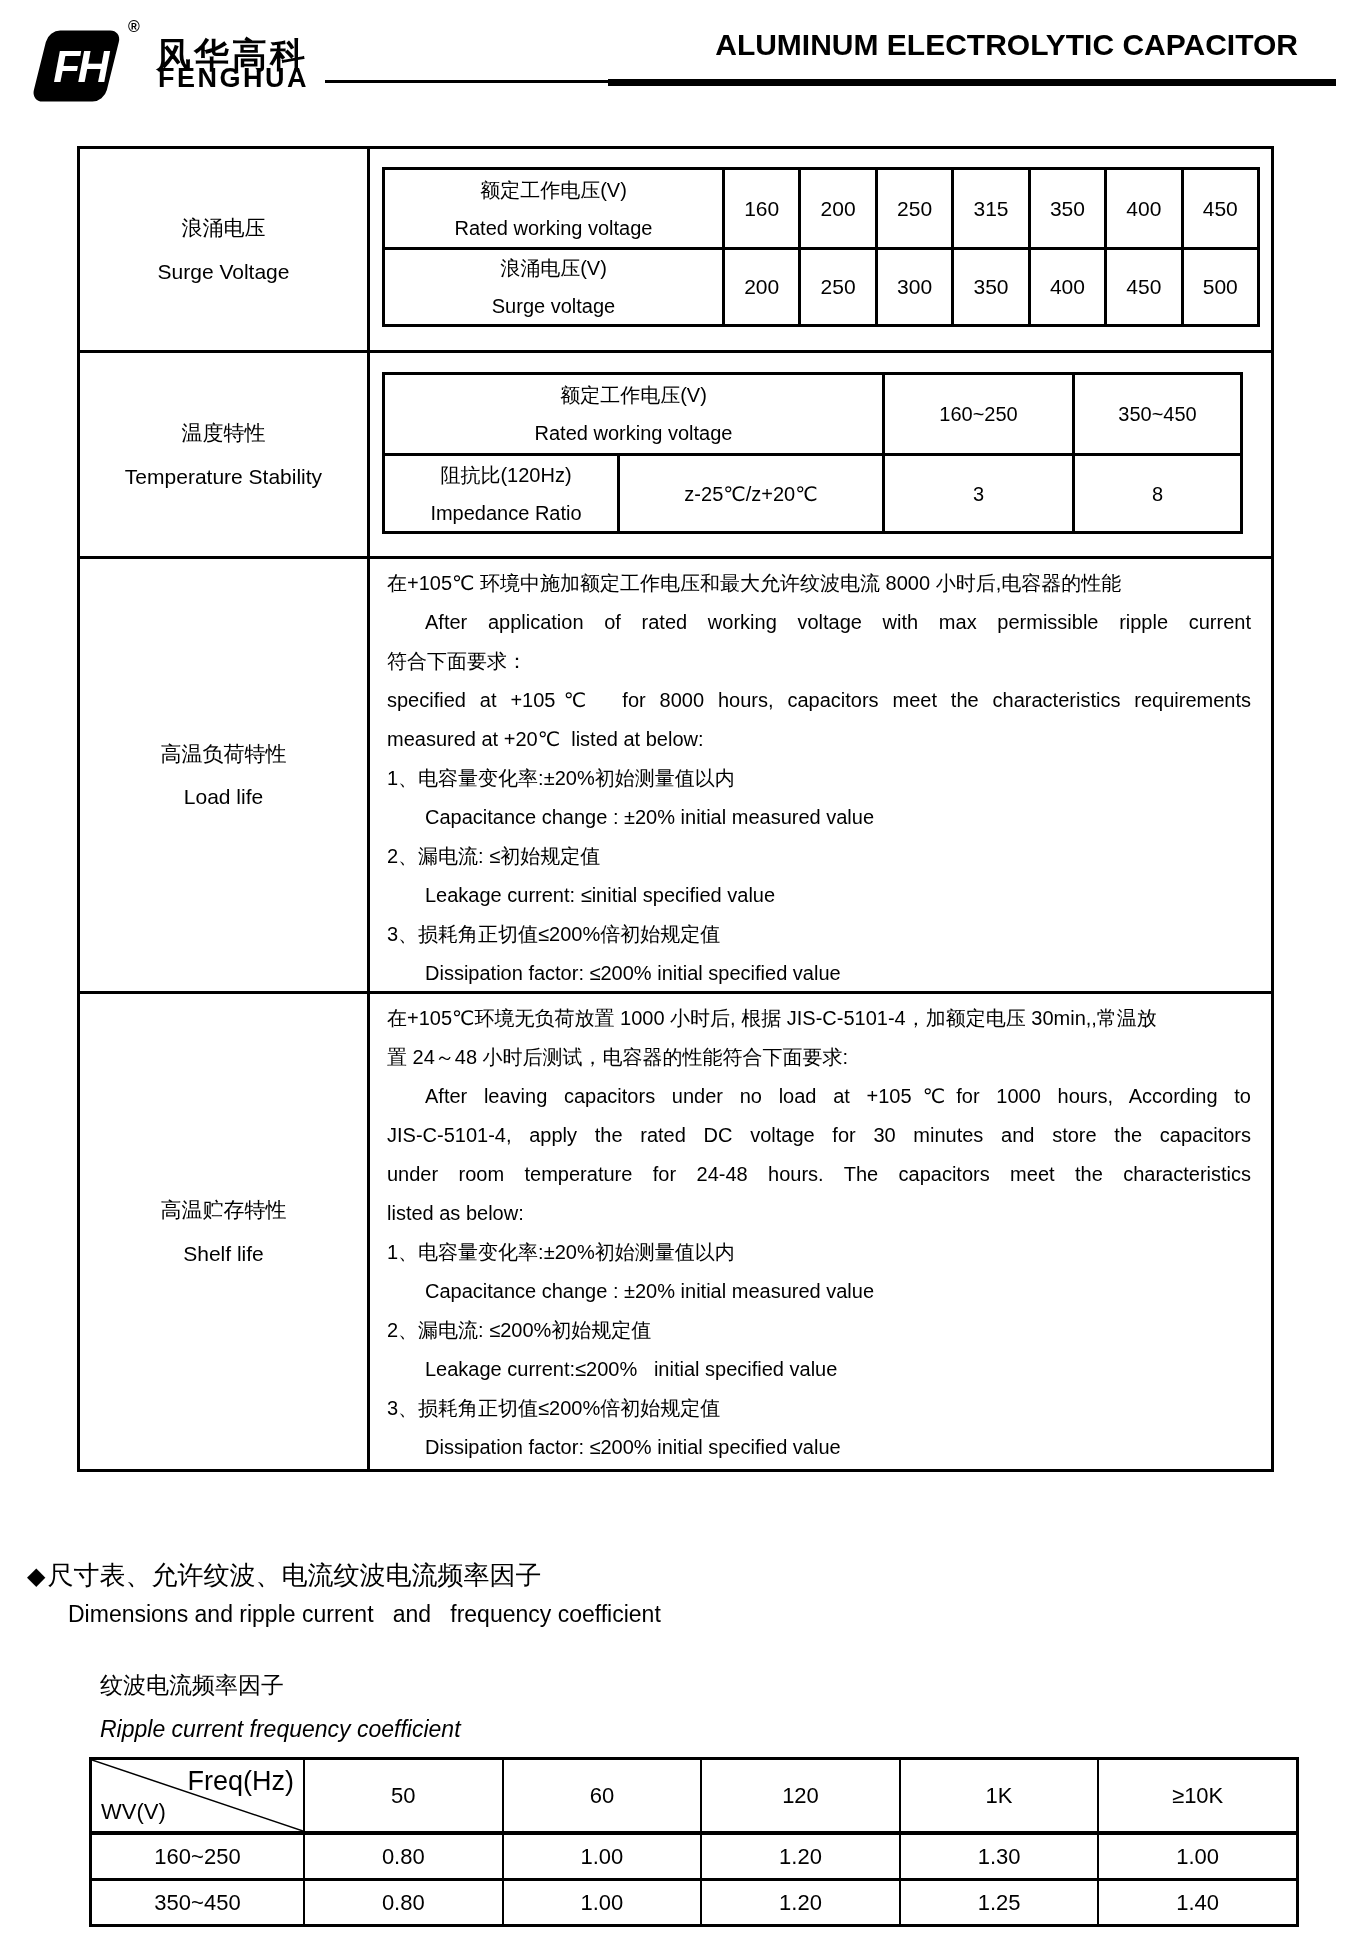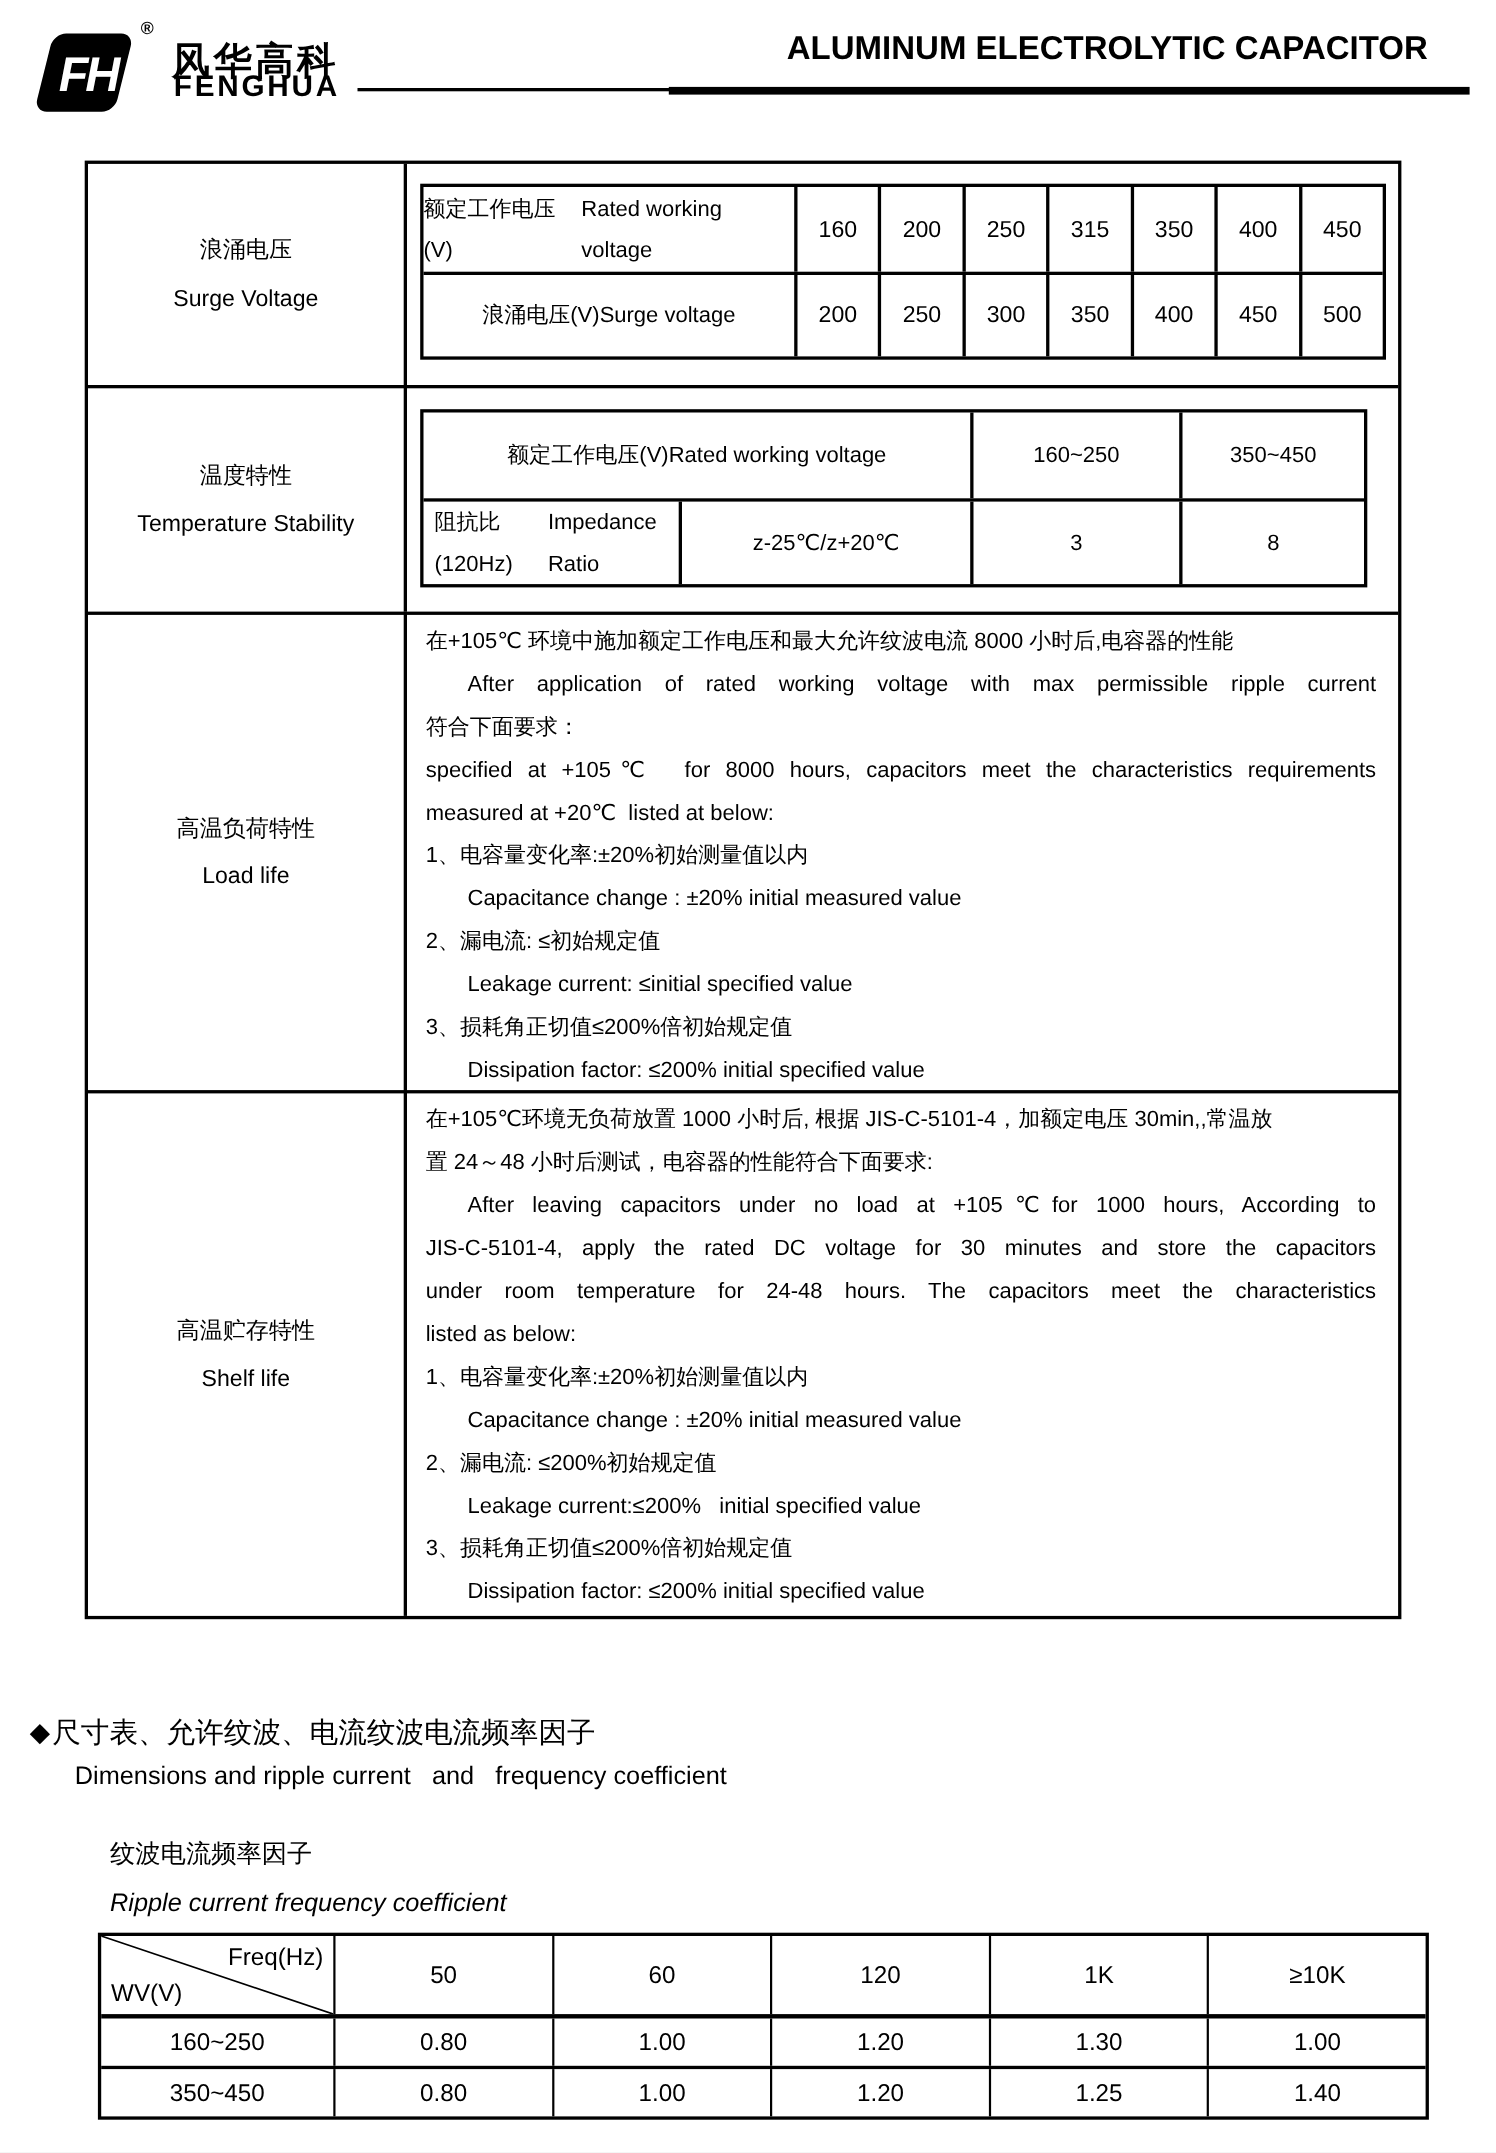--- a/index.html
+++ b/index.html
@@ -36,22 +36,22 @@
   }
   .rt { border-top:3px solid #000; }
   .content-cell { position:relative; }
 
   
   .inner-table { box-sizing:border-box; border:3px solid #000; }
   .inner-table * { box-sizing:border-box; }
   .irow { display:flex; }
   .irow + .irow { border-top:3px solid #000; }
   .icell {
-    display:flex; flex-direction:row; justify-content:center; align-items:center;
-    text-align:left; line-height:1.9;
+    display:flex; flex-direction:column; justify-content:center; align-items:center;
+    text-align:center; line-height:1.9;
   }
   .br { border-right:3px solid #000; }
 
   .surge-table { margin:18px 11px 0 12px; }
   .surge-table .irow { height:77px; }
   .surge-table .ilabel { width:340px; }
   .surge-cells { flex:1; display:flex; }
   .surge-cells .cell {
     flex:1; display:flex; align-items:center; justify-content:center;
     border-right:3px solid #000; font-size:21px;
@@ -88,21 +88,21 @@
     border:3px solid #000; box-sizing:border-box;
     display:flex; flex-direction:column;
   }
   .freq-table * { box-sizing:border-box; }
   .f-row { display:flex; min-height:0; }
   .f-head { height:75px; border-bottom:4px solid #000; }
   .f-data { flex:1; }
   .f-data + .f-data { border-top:3px solid #000; }
   .f-corner { width:213px; position:relative; border-right:2px solid #000; }
   .f-corner .diag { position:absolute; left:0; top:0; width:100%; height:100%; }
-  .f-corner .top-right { position:absolute; right:9px; top:6px; font-size:22px;margin-left:21px; }
+  .f-corner .top-right { position:absolute; right:9px; top:6px; font-size:27px;margin-left:21px; }
   .f-corner .bottom-left { position:absolute; left:9px; bottom:6px; font-size:22px; }
   .f-wv {
     width:213px; border-right:2px solid #000;
     display:flex; align-items:center; justify-content:center; font-size:22px;
   }
   .f-cells { flex:1; display:flex; }
   .f-cells .cell {
     flex:1; display:flex; align-items:center; justify-content:center;
     border-right:2px solid #000; font-size:22px;
   }

